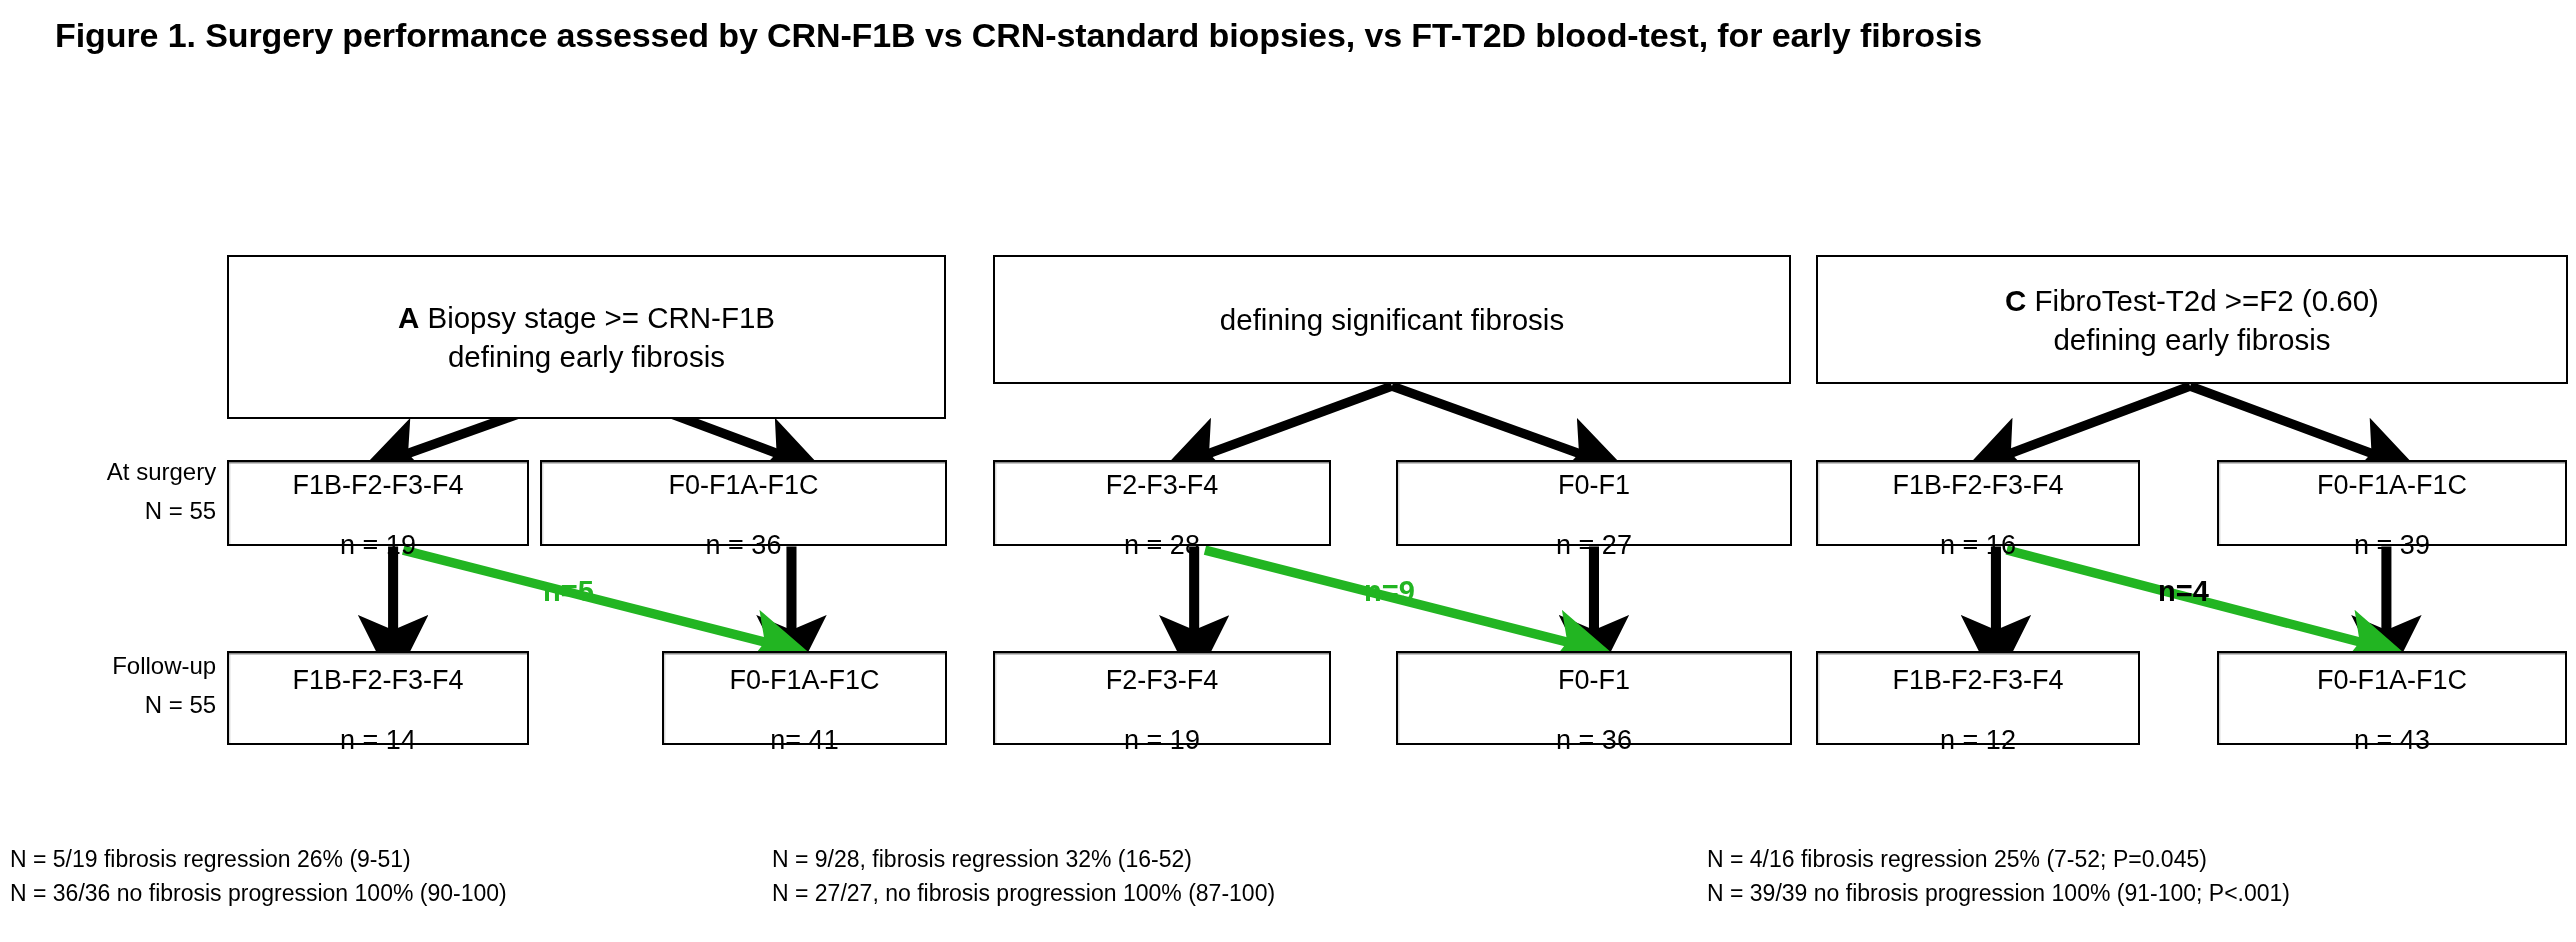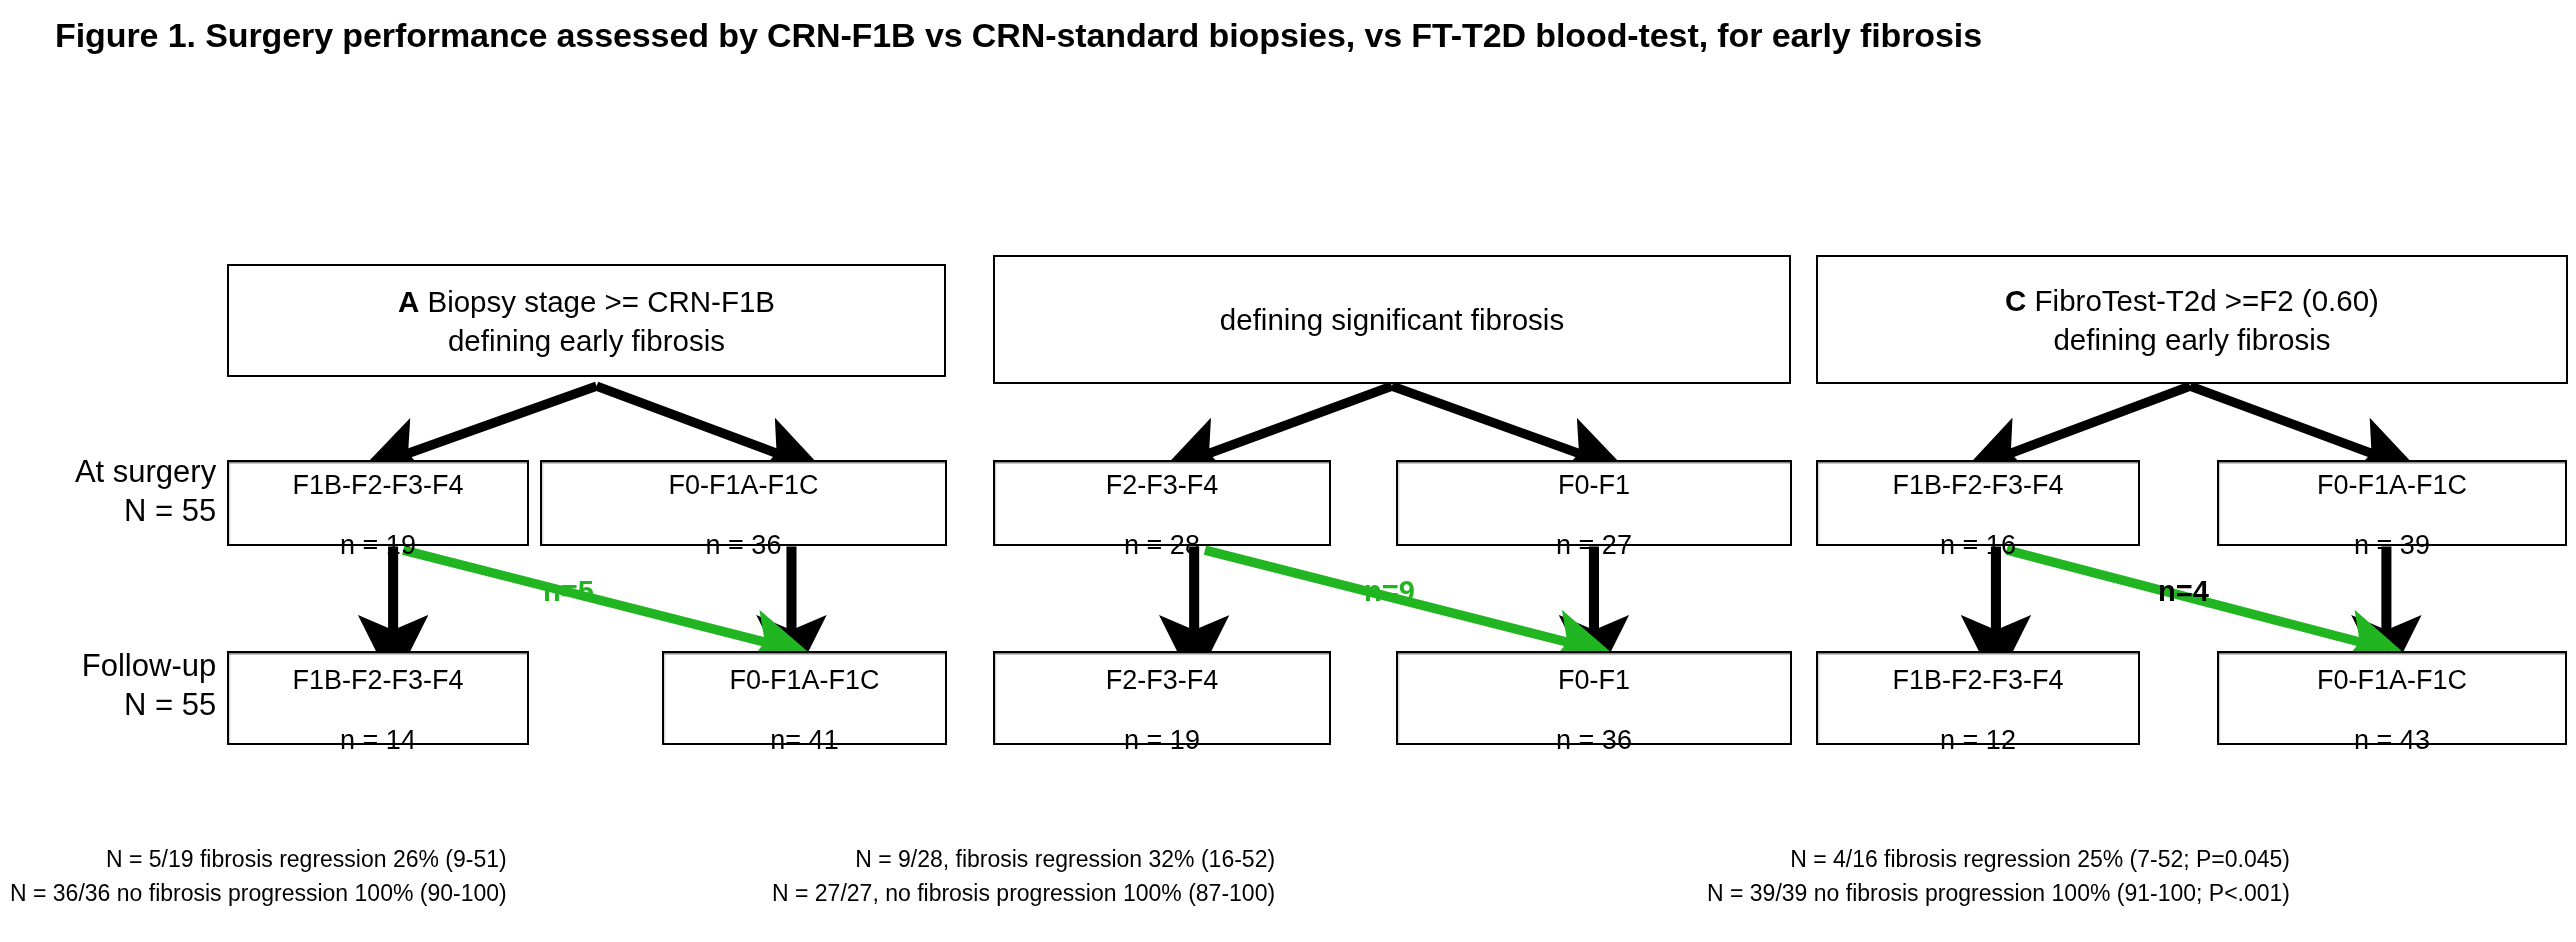--- a/index.html
+++ b/index.html
@@ -32,21 +32,21 @@
     text-align: center;
     font-size: 34px;
     font-weight: bold;
     letter-spacing: -0.1px;
     white-space: nowrap;
   }
 
   
   .row-label {
     position: absolute;
-    font-size: 31px;
+    font-size: 24px;
     line-height: 39px;
     text-align: right;
     white-space: nowrap;
   }
   #row-label-surgery { left: 7.2px; top: 452px; width: 209px; }
   #row-label-followup { left: 7.2px; top: 646px; width: 209px; }
 
   
   .panel-header-box,
   .node-box {
@@ -102,21 +102,21 @@
     white-space: nowrap;
   }
 
   
   .footer-block {
     position: absolute;
     font-size: 23px;
     line-height: 34px;
     white-space: nowrap;
   }
-  .footer-line { display: block; text-align: right; }
+  .footer-line { display: block; }
 </style>
 </head>
 <body>
 
 <div id="figure-root">
 
   <div class="fig-title">Figure 1. Surgery performance assessed by CRN-F1B vs CRN-standard biopsies, vs FT-T2D blood-test, for early fibrosis</div>
 
   <div class="row-label" id="row-label-surgery">
     <span>At surgery</span><br>
@@ -169,21 +169,21 @@
     </g>
     <g>
       <line x1="2775" y1="760" x2="2775" y2="900" stroke="#000000" stroke-width="14" marker-end="url(#ah-black)"></line>
       <line x1="3318" y1="760" x2="3318" y2="900" stroke="#000000" stroke-width="14" marker-end="url(#ah-black)"></line>
     </g>
     <g>
       <line x1="2790" y1="765" x2="3301" y2="898" stroke="#22b522" stroke-width="13" marker-end="url(#ah-green)"></line>
     </g>
   </svg>
 
-  <div class="panel-header-box" style="left:227px; top:264px; width:719px; height:113px;">
+  <div class="panel-header-box" style="left:227px; top:255px; width:719px; height:164px;">
     <div class="panel-header-line">
       <span class="panel-letter">A</span>
       <span>Biopsy stage &gt;= CRN-F1B</span>
     </div>
     <div class="panel-header-line">defining early fibrosis</div>
   </div>
 
   <div class="node-box" style="left:227px; top:460px; width:302px; height:86px;">
     <div class="node-line">F1B-F2-F3-F4</div>
     <div class="node-line">n = 19</div>

